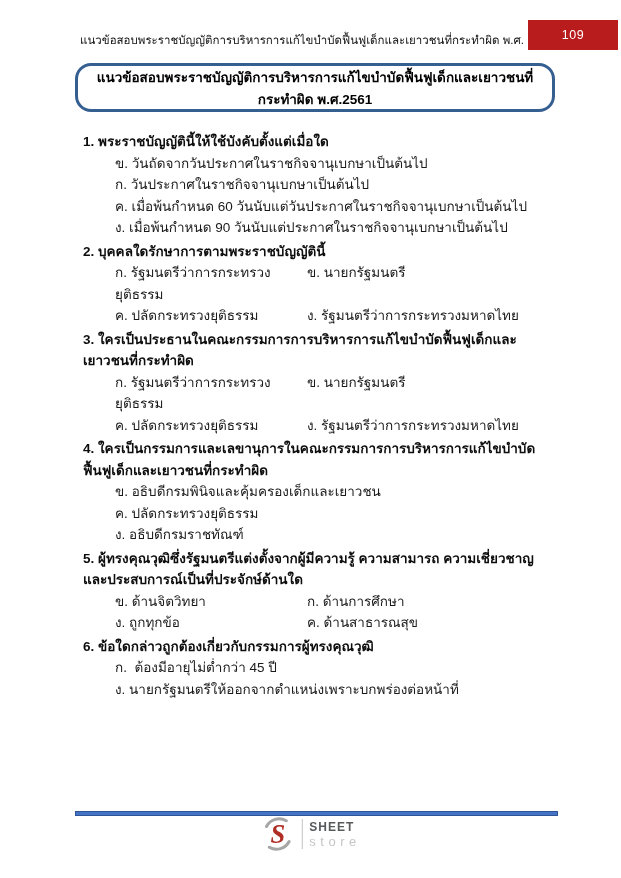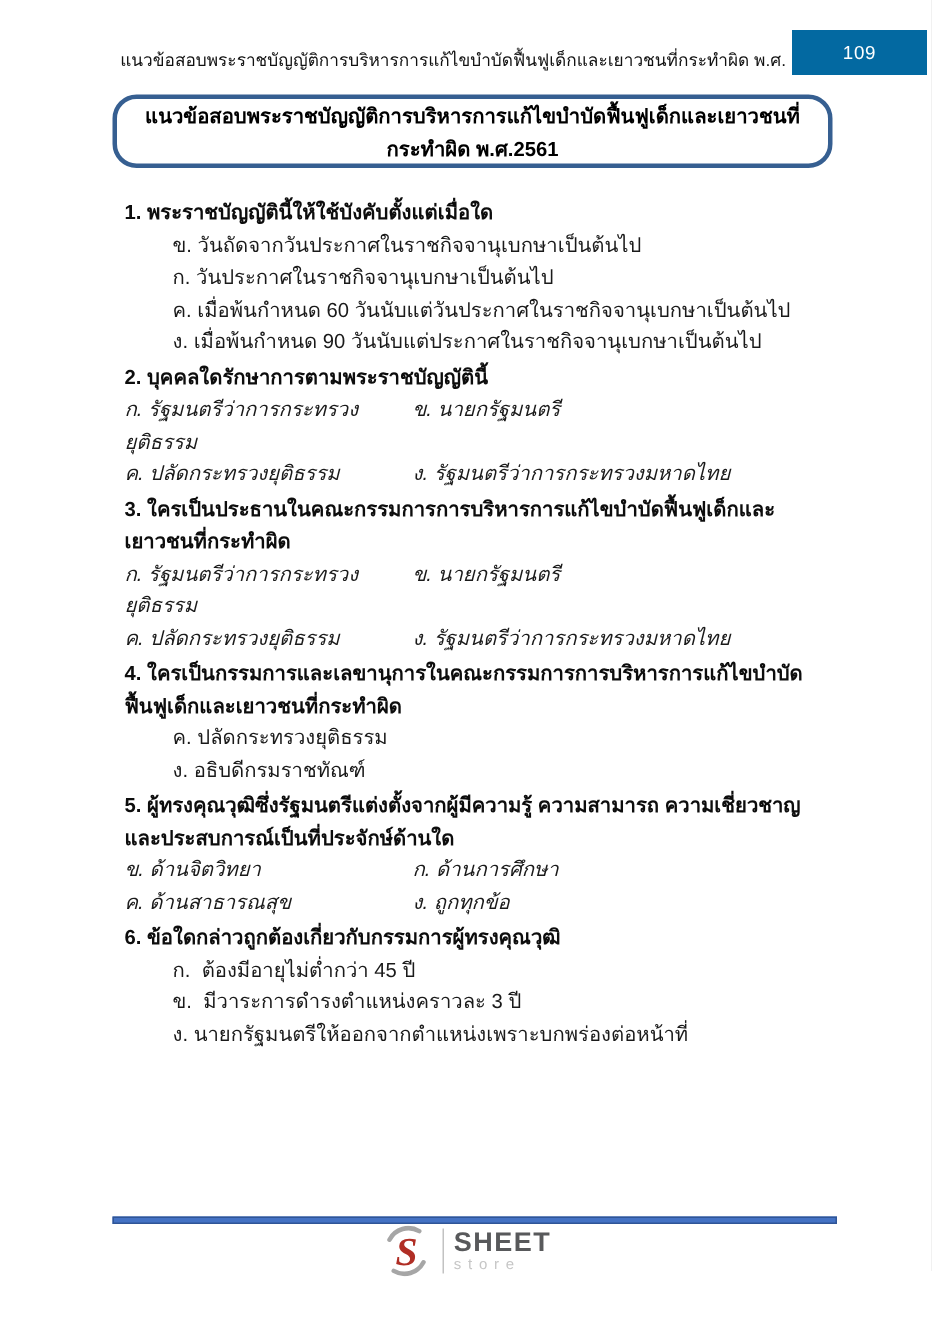--- a/index.html
+++ b/index.html
@@ -8,55 +8,55 @@
     font-family:"Liberation Sans","DejaVu Sans",sans-serif;color:#1a1a1a;
     overflow:hidden;margin:0 auto;
   }
   
   .running-title{
     position:absolute;top:31px;left:60px;right:97px;
     font-size:11.5px;text-align:right;color:#111;white-space:nowrap;overflow:hidden;
   }
   .page-num-box{
     position:absolute;top:20px;left:528px;width:90px;height:30px;
-    background:#0369a1;color:#fff;display:flex;align-items:center;justify-content:center;
+    background:#b91c1c;color:#fff;display:flex;align-items:center;justify-content:center;
     font-size:12.5px;letter-spacing:.5px;
   }
   
   .title-box{
     position:absolute;top:63px;left:75px;width:480px;height:49px;
     border:3px solid #365F91;border-radius:16px;box-sizing:border-box;
     display:flex;align-items:center;justify-content:center;
     font-weight:bold;font-size:13.5px;color:#000;text-align:center;padding:0 8px;
   }
   
   .content{
     position:absolute;top:131px;left:83px;width:476px;
     font-size:13.5px;line-height:21.5px;
   }
   .question{margin:0 0 2px 0;}
   .q-title{font-weight:bold;color:#0d0d0d;white-space:pre-wrap;overflow-wrap:anywhere;}
   .opts-list .opt{padding-left:32px;white-space:pre-wrap;overflow-wrap:anywhere;}
   .opts-grid{
-    display:grid;grid-template-columns:192px 1fr;font-style:italic;
+    display:grid;grid-template-columns:192px 1fr;margin-left:32px;
   }
   .opts-grid .opt{white-space:pre-wrap;overflow-wrap:anywhere;}
   
   .footer-bar{
     position:absolute;top:811px;left:75px;width:483px;height:5px;
     background:#4472C4;border:1px solid #2F5597;box-sizing:border-box;
   }
   .logo{
     position:absolute;top:817px;left:50%;transform:translateX(-50%);
     display:flex;align-items:center;gap:7px;
   }
   .logo-divider{width:0;height:30px;border-left:1.5px solid #C2C2C2;}
   .brand-text{display:flex;flex-direction:column;line-height:1;}
-  .brand-name{font-size:18px;font-weight:bold;color:#58595B;letter-spacing:1px;}
-  .brand-sub{font-size:10px;color:#C6C6C6;letter-spacing:4.5px;margin-top:2px;}
+  .brand-name{font-size:12px;font-weight:bold;color:#58595B;letter-spacing:1px;}
+  .brand-sub{font-size:13px;color:#C6C6C6;letter-spacing:4.5px;margin-top:2px;}
 </style>
 </head>
 <body>
 
 <div class="page">
 
   <div class="running-title">แนวข้อสอบพระราชบัญญัติการบริหารการแก้ไขบำบัดฟื้นฟูเด็กและเยาวชนที่กระทำผิด พ.ศ.</div>
 
   <div class="page-num-box">
     <span>109</span>
@@ -94,40 +94,40 @@
         <div class="opt">ก. รัฐมนตรีว่าการกระทรวงยุติธรรม</div>
         <div class="opt">ข. นายกรัฐมนตรี</div>
         <div class="opt">ค. ปลัดกระทรวงยุติธรรม</div>
         <div class="opt">ง. รัฐมนตรีว่าการกระทรวงมหาดไทย</div>
       </div>
     </div>
 
     <div class="question">
       <div class="q-title">4. ใครเป็นกรรมการและเลขานุการในคณะกรรมการการบริหารการแก้ไขบำบัดฟื้นฟูเด็กและเยาวชนที่กระทำผิด</div>
       <div class="opts-list">
+        <div class="opt">ข. อธิบดีกรมพินิจและคุ้มครองเด็กและเยาวชน</div>
         <div class="opt">ค. ปลัดกระทรวงยุติธรรม</div>
         <div class="opt">ง. อธิบดีกรมราชทัณฑ์</div>
       </div>
     </div>
 
     <div class="question">
       <div class="q-title">5. ผู้ทรงคุณวุฒิซึ่งรัฐมนตรีแต่งตั้งจากผู้มีความรู้ ความสามารถ ความเชี่ยวชาญ  และประสบการณ์เป็นที่ประจักษ์ด้านใด</div>
       <div class="opts-grid">
         <div class="opt">ข. ด้านจิตวิทยา</div>
         <div class="opt">ก. ด้านการศึกษา</div>
+        <div class="opt">ง. ถูกทุกข้อ</div>
         <div class="opt">ค. ด้านสาธารณสุข</div>
-        <div class="opt">ง. ถูกทุกข้อ</div>
       </div>
     </div>
 
     <div class="question">
       <div class="q-title">6. ข้อใดกล่าวถูกต้องเกี่ยวกับกรรมการผู้ทรงคุณวุฒิ</div>
       <div class="opts-list">
         <div class="opt">ก.  ต้องมีอายุไม่ต่ำกว่า 45 ปี</div>
-        <div class="opt">ข.  มีวาระการดำรงตำแหน่งคราวละ 3 ปี</div>
         <div class="opt">ง. นายกรัฐมนตรีให้ออกจากตำแหน่งเพราะบกพร่องต่อหน้าที่</div>
       </div>
     </div>
 
   </div>
 
   <div class="footer-bar"></div>
 
   <div class="logo">
     <span style="display:inline-flex;">

